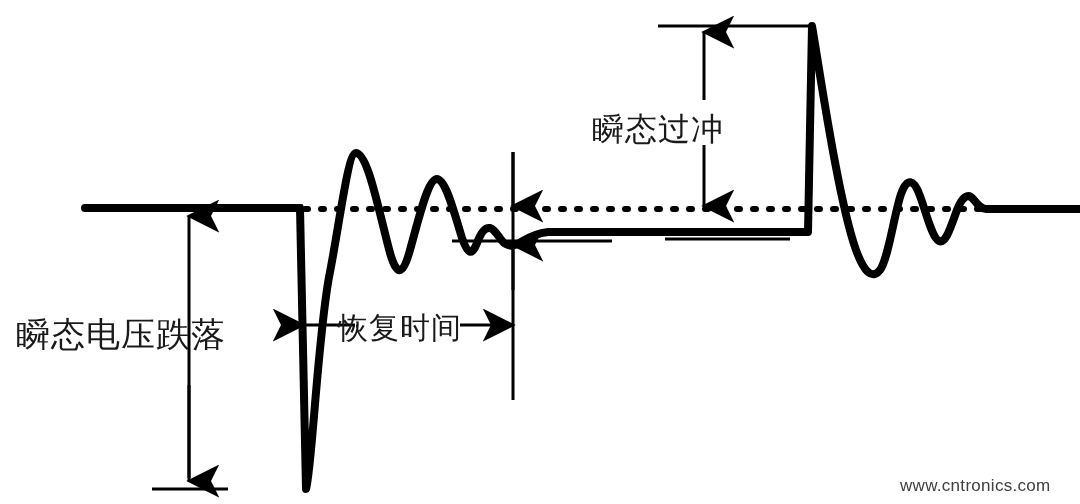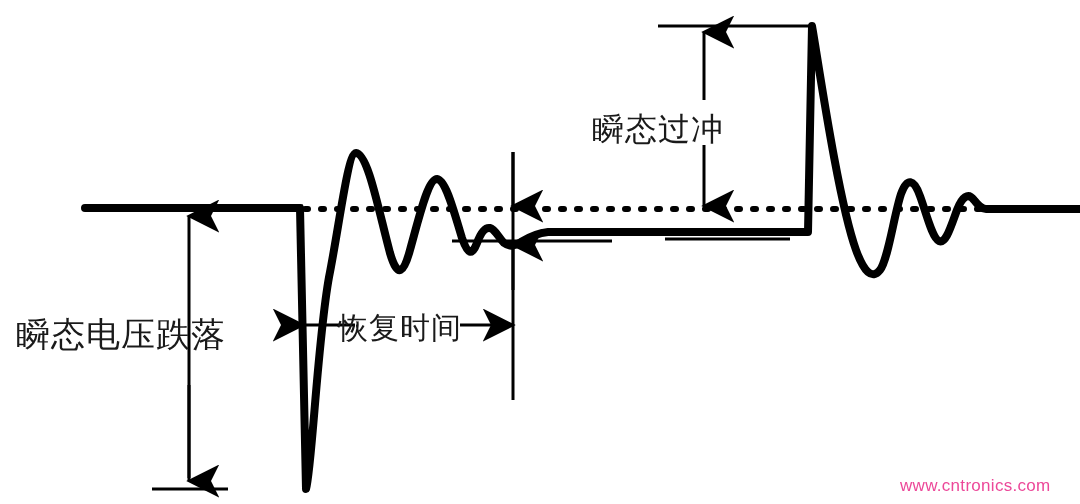--- a/index.html
+++ b/index.html
@@ -44,21 +44,21 @@
   #label-transient-overshoot {
     left: 592px;
     top: 108px;
     font-size: 32px;
   }
   #watermark {
     position: absolute;
     left: 900px;
     top: 476px;
     font-size: 17px;
-    color: #ec4899;
+    color: #404040;
     font-family: "Liberation Sans", sans-serif;
     letter-spacing: 0.3px;
   }
 </style>
 </head>
 <body>
 
 <div id="diagram-root">
 
   <svg id="waveform-svg" viewBox="0 0 1080 504" xmlns="http://www.w3.org/2000/svg">

